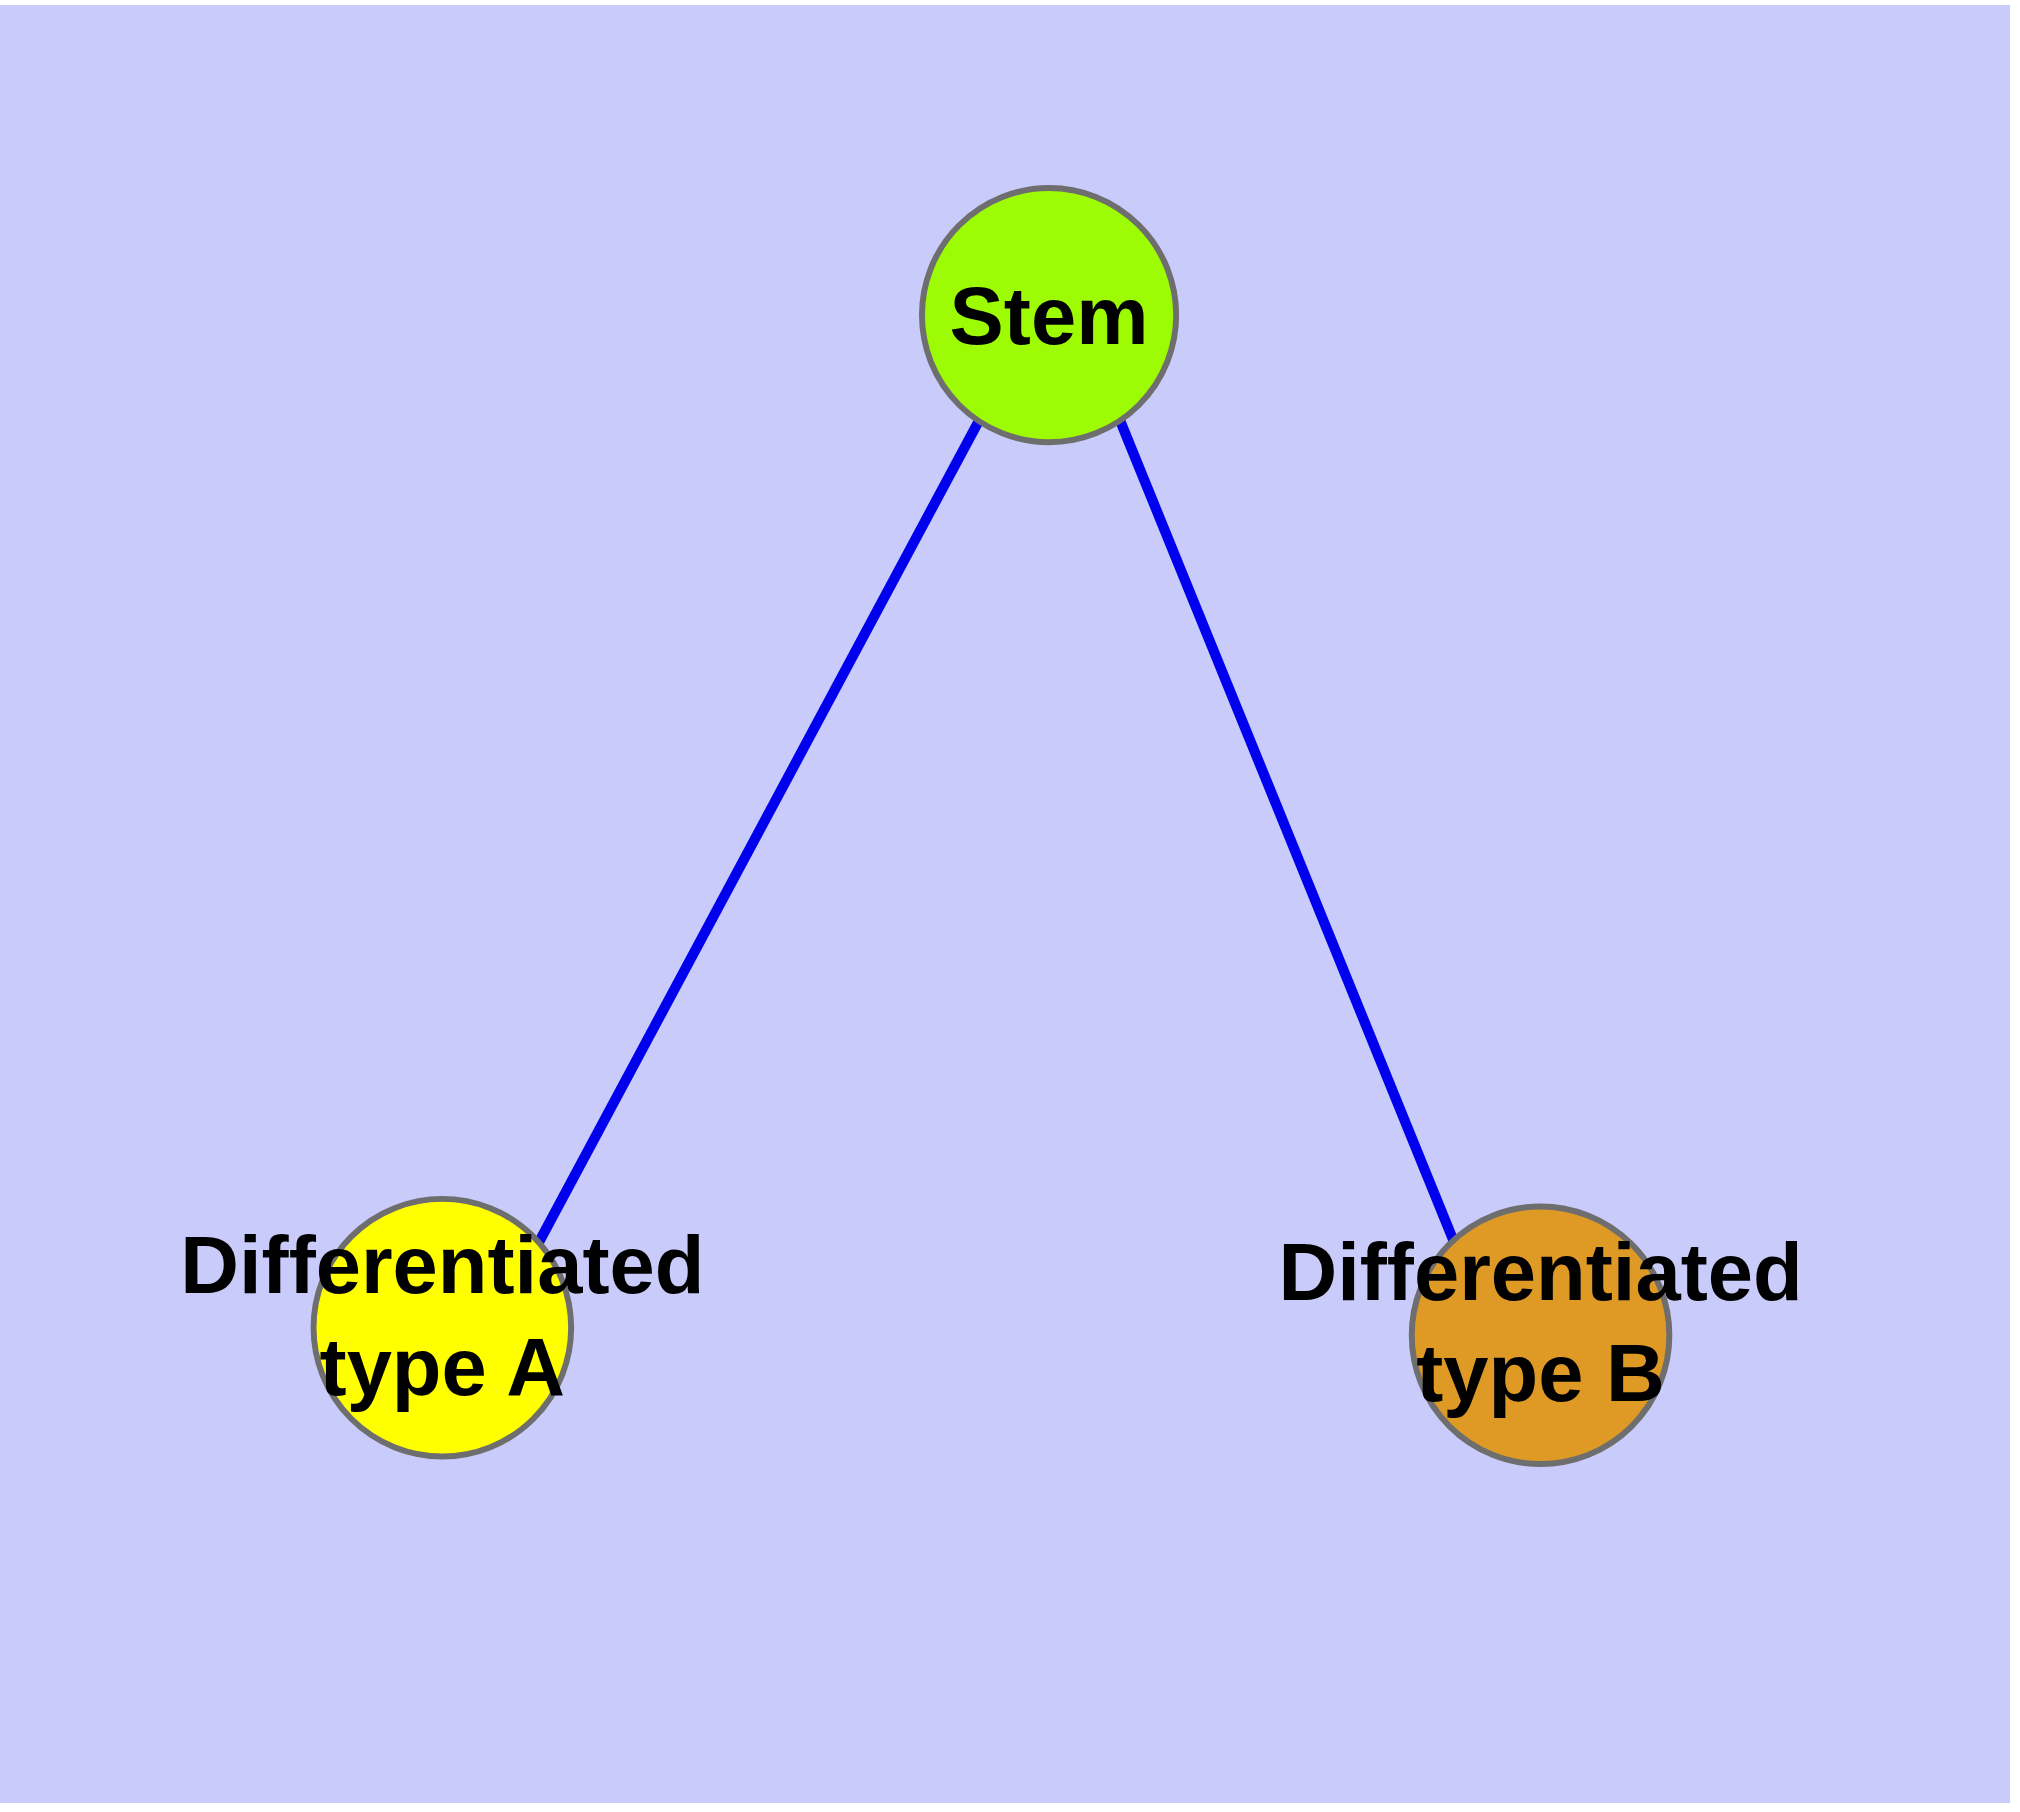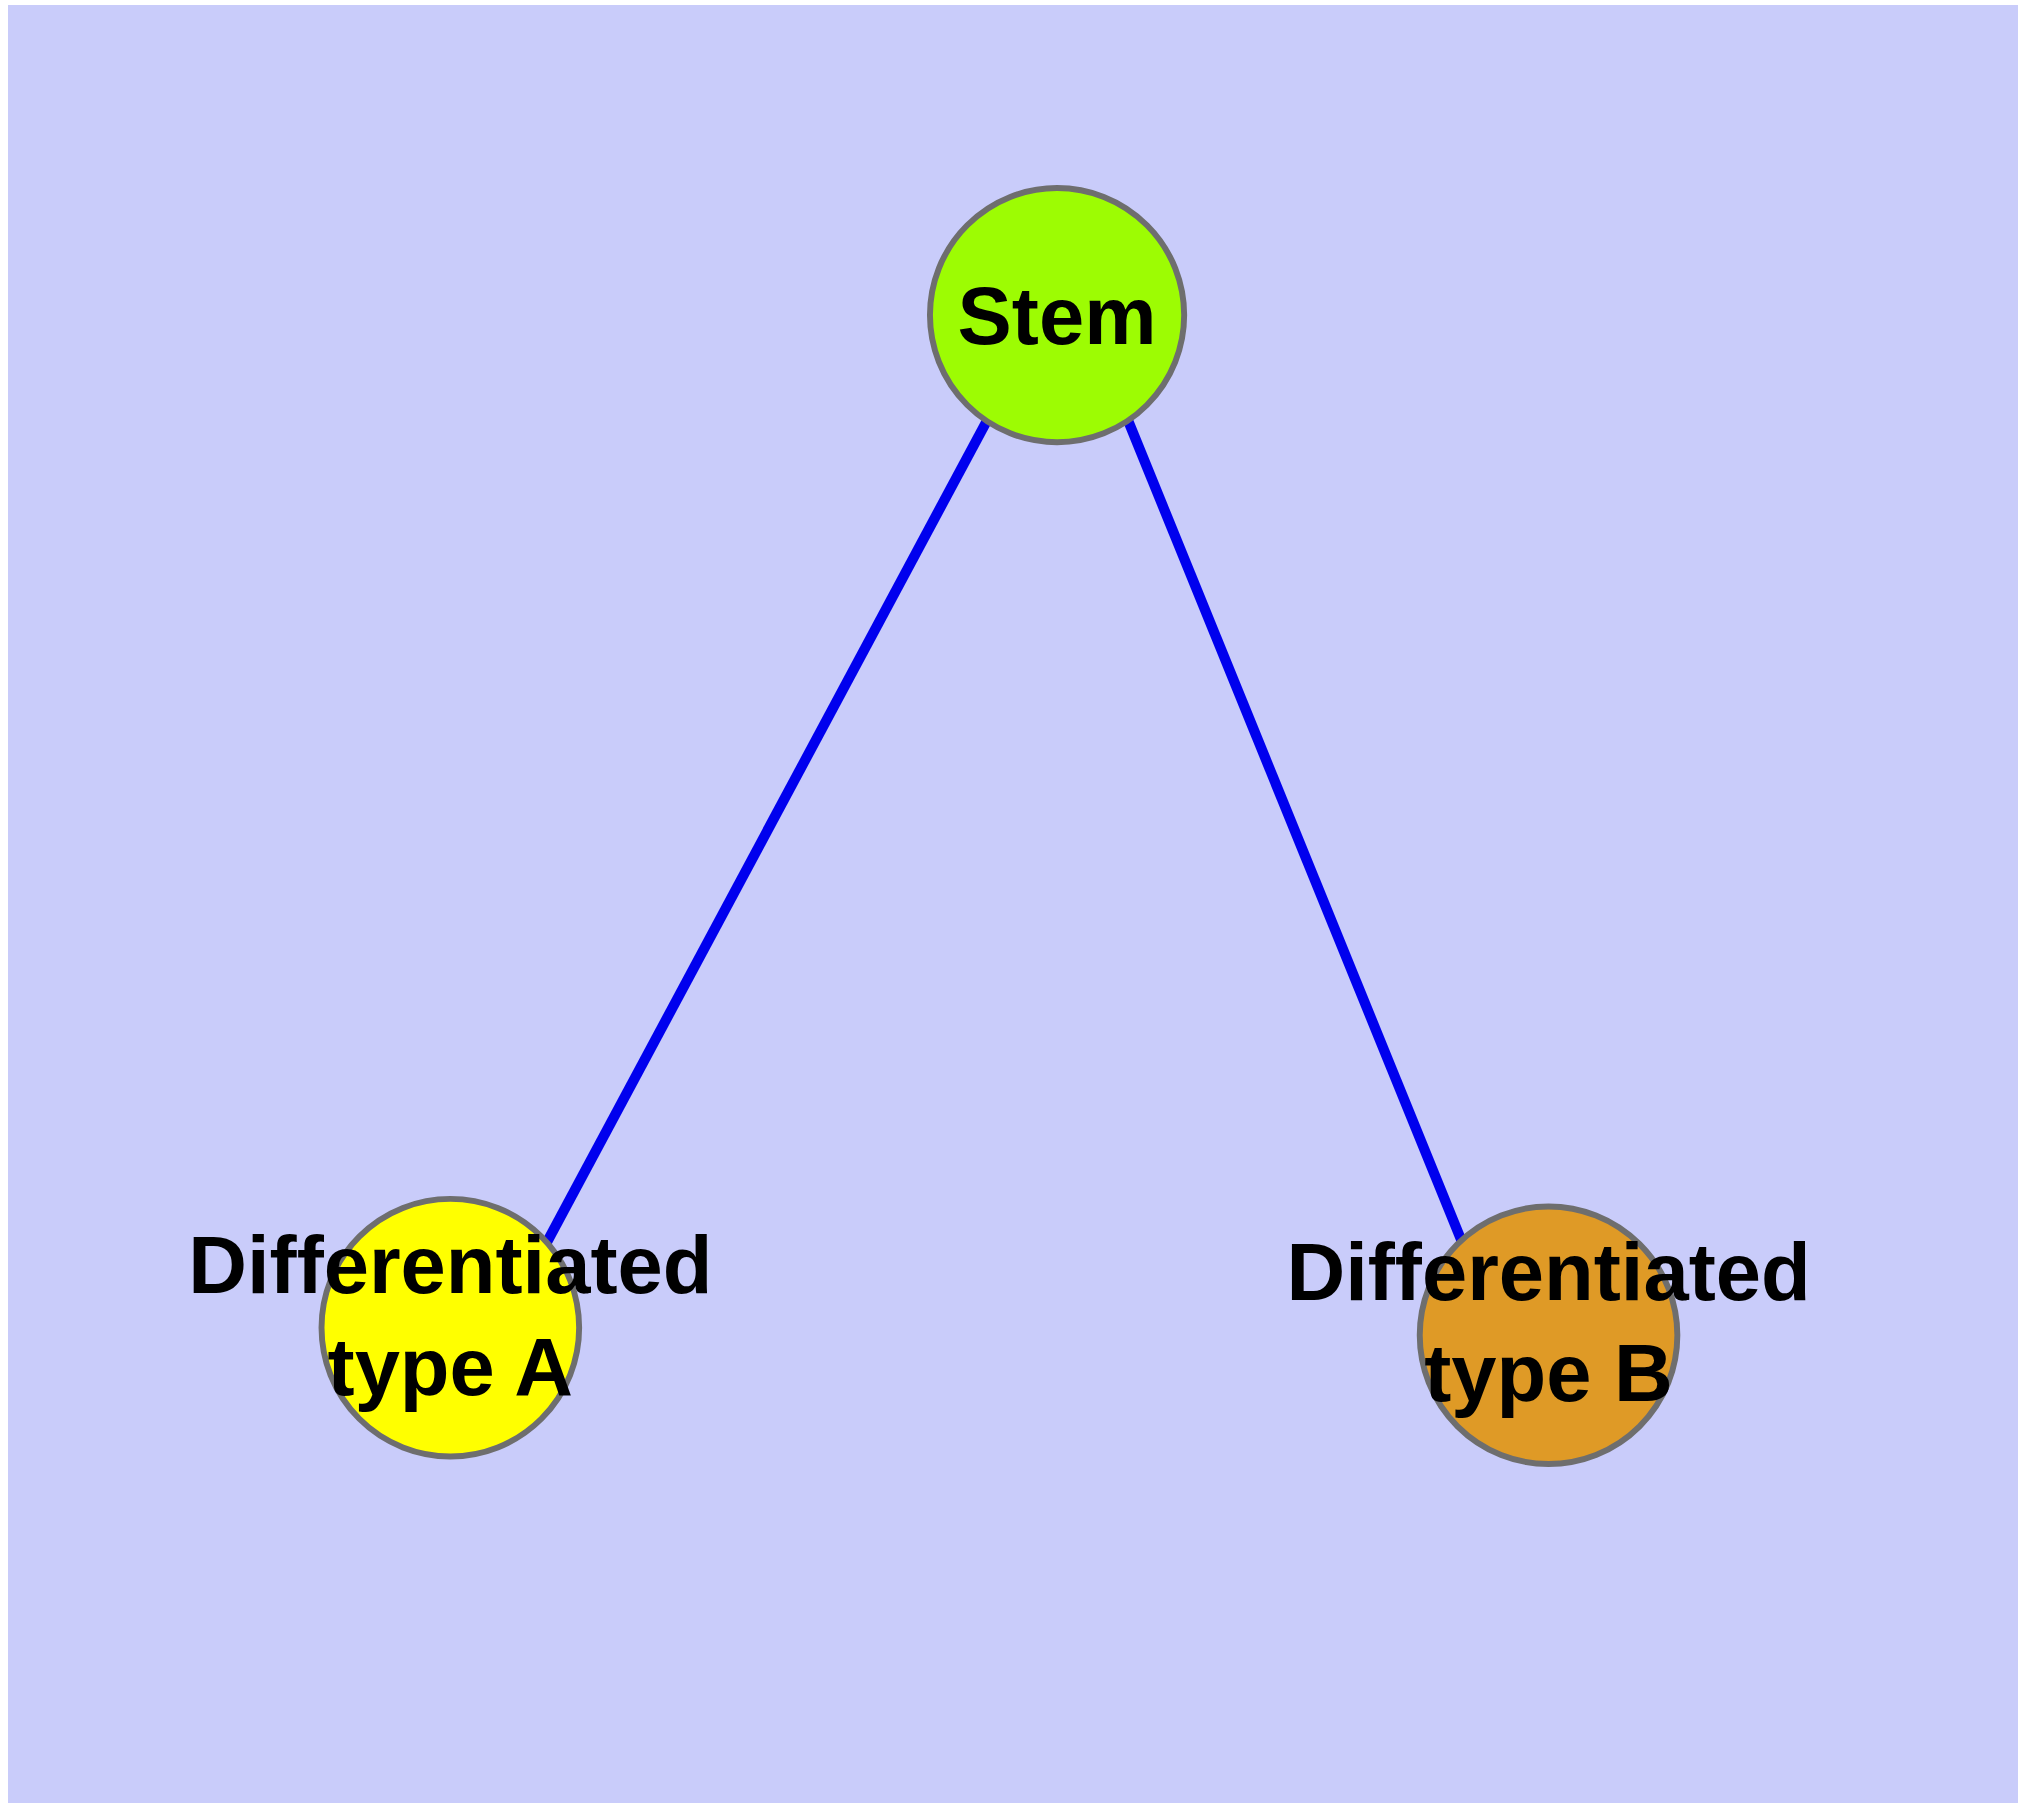--- a/index.html
+++ b/index.html
@@ -11,21 +11,21 @@
   #stage {
     position: relative;
     width: 2021px;
     height: 1812px;
     background: #ffffff;
     overflow: hidden;
     font-family: "Liberation Sans", sans-serif;
   }
   #canvas {
     position: absolute;
-    left: 8px;
+    left: 0px;
     top: 5.1px;
     width: 2010px;
     height: 1798px;
     background: #c9ccfa;
   }
   #graph-svg {
     position: absolute;
     left: 0;
     top: 0;
     width: 100%;

